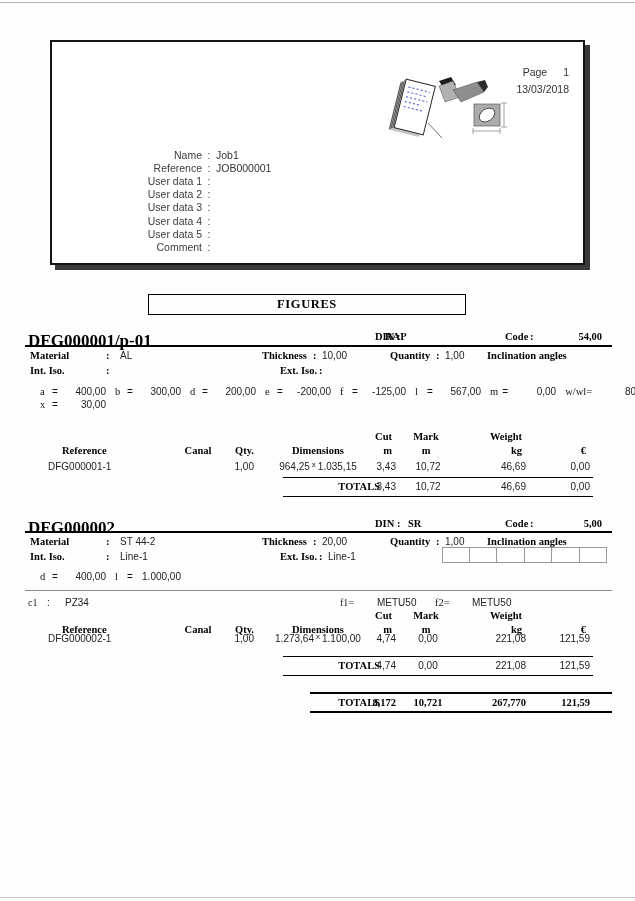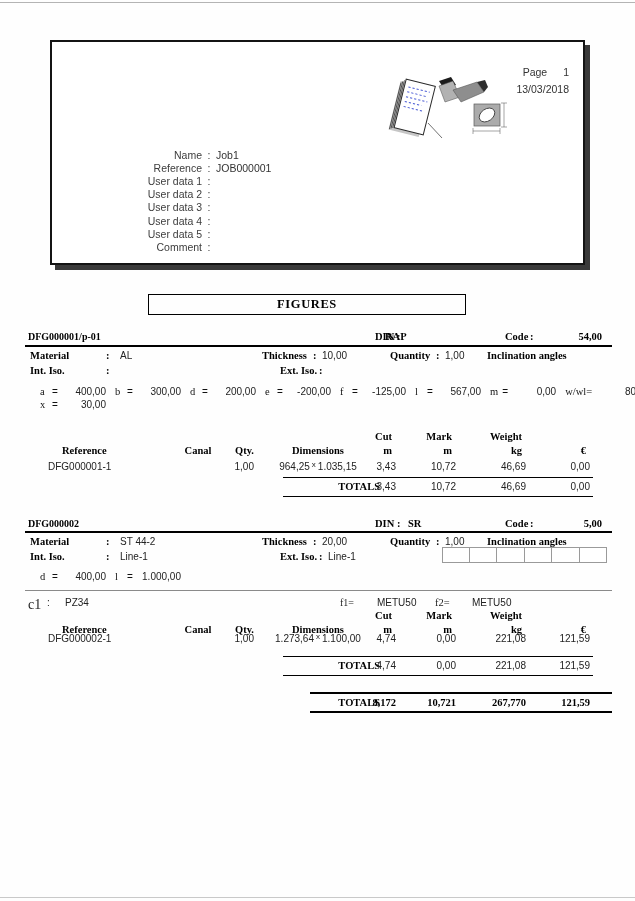--- a/index.html
+++ b/index.html
@@ -23,21 +23,21 @@
 
   .banner{position:absolute;left:148px;top:294px;width:318px;height:21px;border:1px solid #000;
           font-family:"Liberation Serif",serif;font-weight:bold;font-size:12.5px;letter-spacing:.6px;
           text-align:center;line-height:19px;color:#000;box-sizing:border-box}
 
   .fig,.grand{position:absolute;left:25px;width:587px}
   .row{position:absolute;left:0;width:587px;height:13px}
   .cell{position:absolute;white-space:nowrap}
   .lab{font-family:"Liberation Serif",serif;font-weight:bold;font-size:10.5px;color:#000}
   .val{font-size:10px;color:#222}
-  .big{font-size:10px}
+  .big{font-size:17px}
   .rule-heavy{position:absolute;left:0;width:587px;height:2px;background:#000}
   .rule-gray{position:absolute;left:0;width:587px;height:1px;background:#8a8a8a}
   .rule-tot{position:absolute;left:258px;width:310px;height:1px;background:#000}
   .rule-grand{position:absolute;left:285px;width:302px;height:2px;background:#000}
 
   .incl{position:absolute;left:417px;display:flex}
   .incl span{width:27.5px;height:16px;border:1px solid #9a9a9a;border-left:none;font-size:9.5px;
              line-height:14px;text-align:right;padding-right:2px;box-sizing:border-box;color:#222;background:#fff}
   .incl span:first-child{border-left:1px solid #9a9a9a}
 
@@ -46,21 +46,21 @@
   .param .k{font-family:"Liberation Serif",serif;font-size:10.5px;color:#111;min-width:8px}
   .param .eq{width:14px;text-align:center;font-size:10px;color:#111}
   .param .v{width:44px;text-align:right;font-size:10px;color:#222}
 
   .c-refh{left:37px}
   .c-ref{left:23px;width:140px}
   .c-canal{left:145px;width:56px;text-align:center}
   .c-qty{left:185px;width:44px;text-align:right}
   .c-dim{left:237px;width:112px;text-align:center}
   .c-cut{left:315px;width:56px;text-align:right}
-  .c-mark{left:375px;width:56px;text-align:right}
+  .c-mark{left:375px;width:56px;text-align:center}
   .c-weight{left:440px;width:61px;text-align:right}
   .c-eur{left:505px;width:60px;text-align:right}
   .c-totlab{left:275px;width:80px;text-align:right}
   .hoff{padding-right:4px;box-sizing:border-box}
   .dimsep{font-size:8px;position:relative;top:-3px;margin:0 2px}
 </style>
 </head>
 <body>
 
 <div class="edge top"></div>
@@ -322,21 +322,21 @@
     <span class="param">
         <span class="k">l</span>
         <span class="eq">=</span>
         <span class="v">1.000,00</span>
       </span>
   </div>
 
   <div class="rule-gray" style="top:73px"></div>
 
   <div class="row" style="top:80px">
-    <span class="cell" style="left:3px;font-family:'Liberation Serif',serif;font-size:14px">c1</span>
+    <span class="cell" style="left:3px;font-family:'Liberation Serif',serif;font-size:10px">c1</span>
     <span class="cell val" style="left:22px">:</span>
     <span class="cell val" style="left:40px">PZ34</span>
     <span class="cell" style="left:315px;font-family:'Liberation Serif',serif;font-size:10px">f1=</span>
     <span class="cell val" style="left:352px">METU50</span>
     <span class="cell" style="left:410px;font-family:'Liberation Serif',serif;font-size:10.5px">f2=</span>
     <span class="cell val" style="left:447px">METU50</span>
   </div>
 
   <div class="row" style="top:93px">
     <span class="cell lab c-cut hoff">Cut</span>

